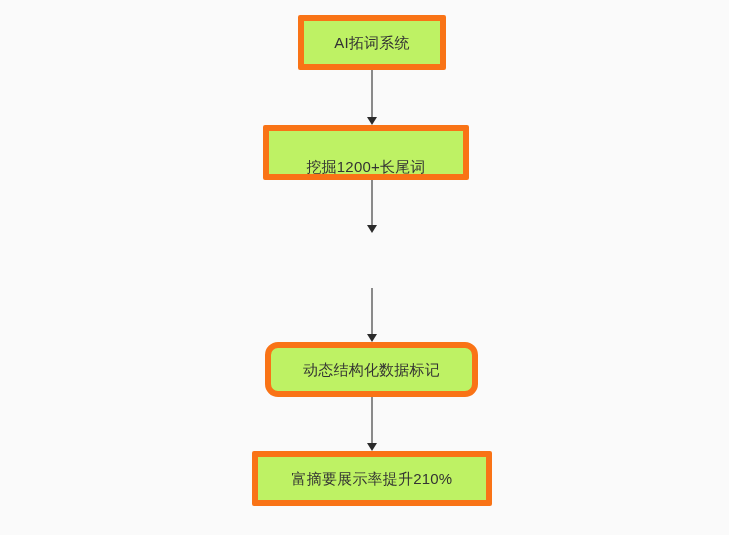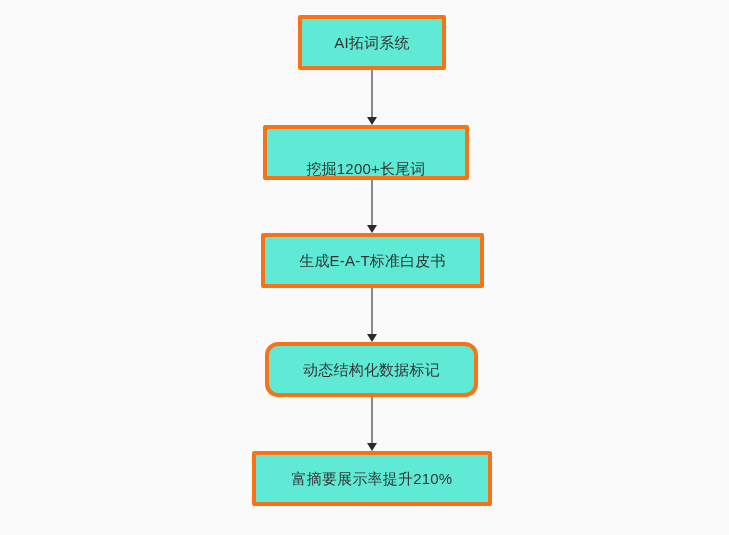--- a/index.html
+++ b/index.html
@@ -17,22 +17,22 @@
   #flowchart {
     position: relative;
     width: 729px;
     height: 535px;
   }
 
   .node {
     position: absolute;
     box-sizing: border-box;
     height: 55px;
-    background: #5eead4;
-    border: 4px solid #f97316;
+    background: #bef264;
+    border: 6px solid #f97316;
     border-radius: 2px;
     display: flex;
     align-items: center;
     justify-content: center;
     color: #333333;
     font-size: 15px;
     letter-spacing: 0.2px;
     white-space: nowrap;
     user-select: none;
   }
@@ -75,23 +75,20 @@
   <div class="arrowhead" style="left:367px; top:443px;"></div>
 
   <div class="node" style="left:298px; top:15px; width:148px;">
     <span class="node-label">AI拓词系统</span>
   </div>
 
   <div class="node" style="left:263px; top:125px; width:206px;align-items:flex-end;">
     <span class="node-label">挖掘1200+长尾词</span>
   </div>
 
-  <div class="node" style="left:261px; top:233px; width:223px;">
-    <span class="node-label">生成E-A-T标准白皮书</span>
-  </div>
 
   <div class="node" style="left:265px; top:342px; width:213px;border-radius:13px;">
     <span class="node-label">动态结构化数据标记</span>
   </div>
 
   <div class="node" style="left:252px; top:451px; width:240px;">
     <span class="node-label">富摘要展示率提升210%</span>
   </div>
 
 </div>

